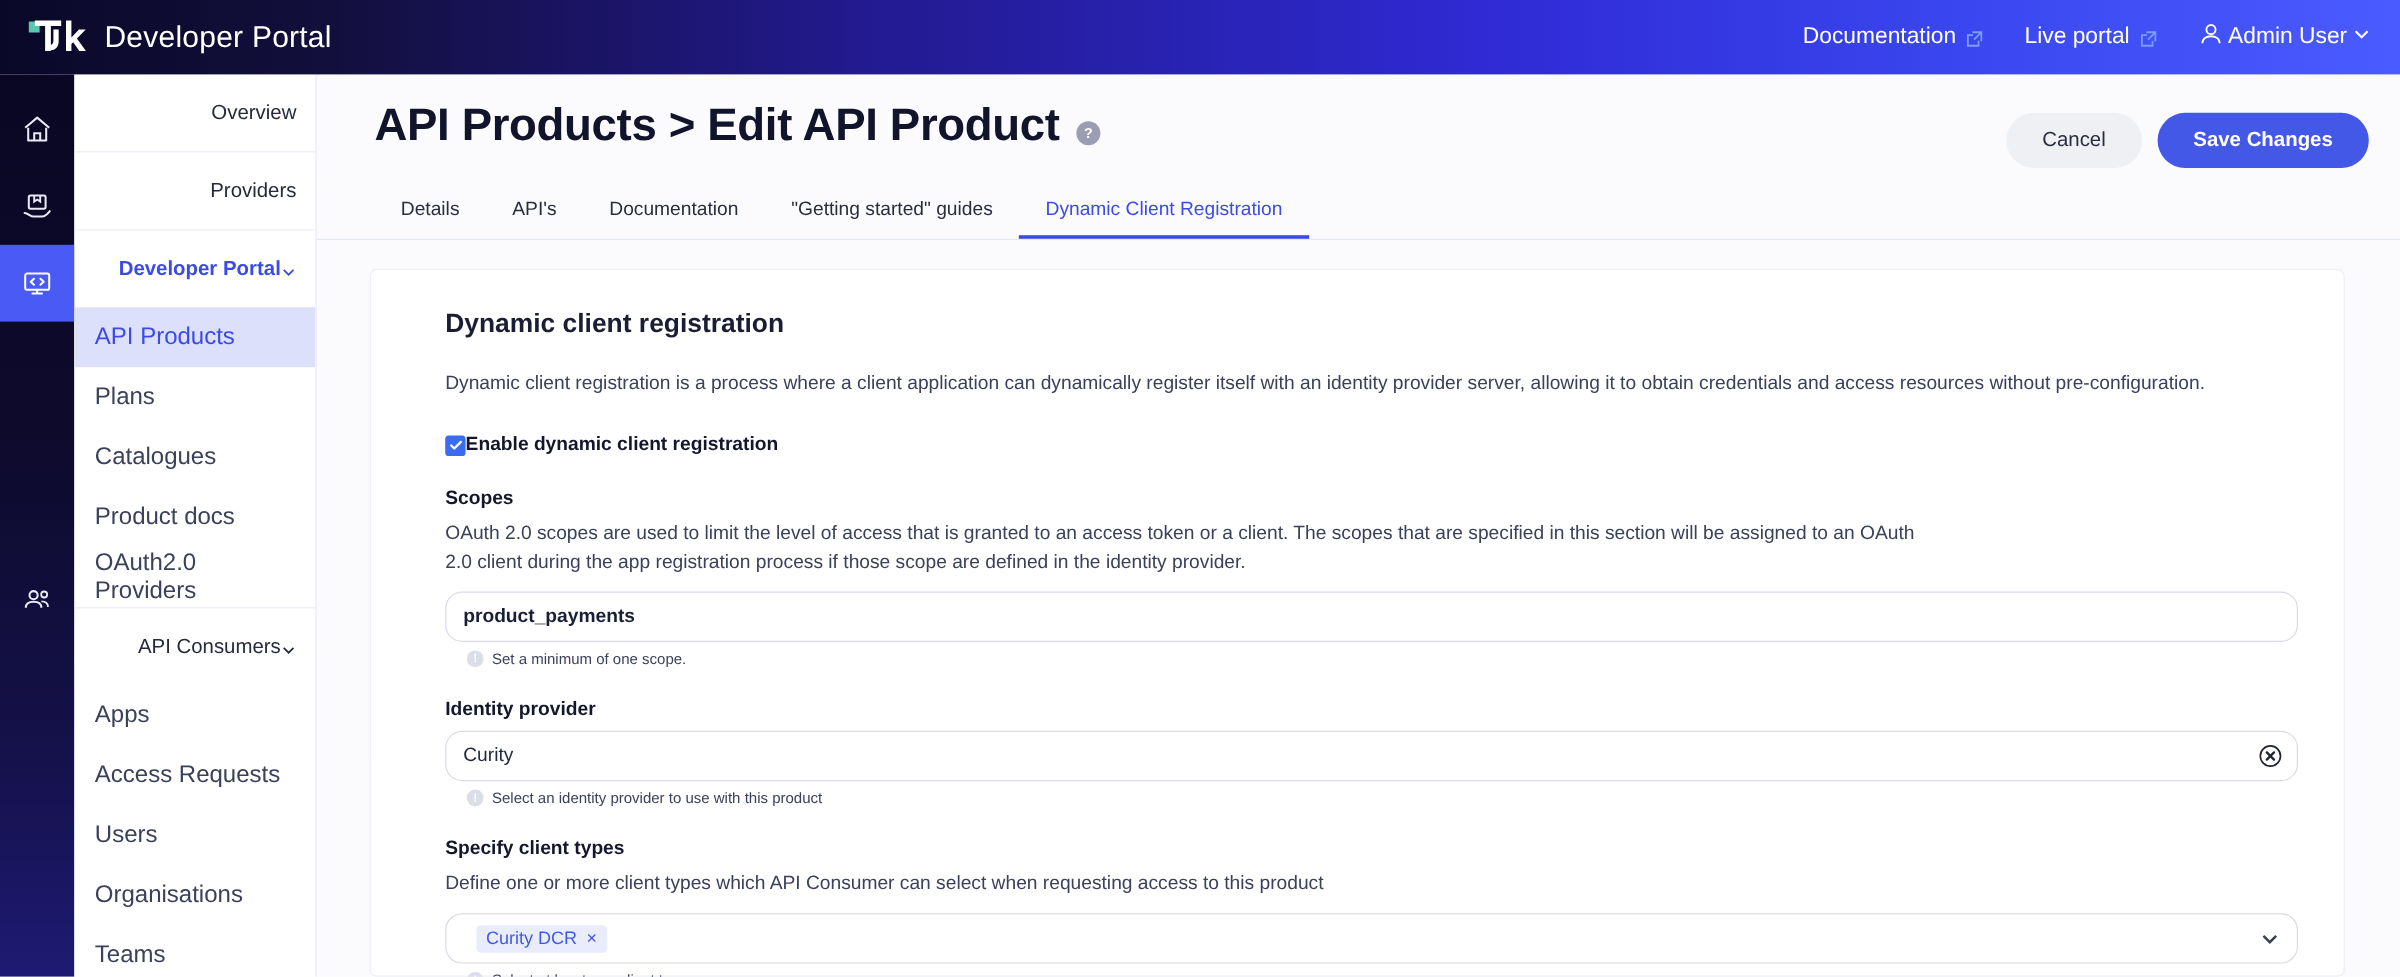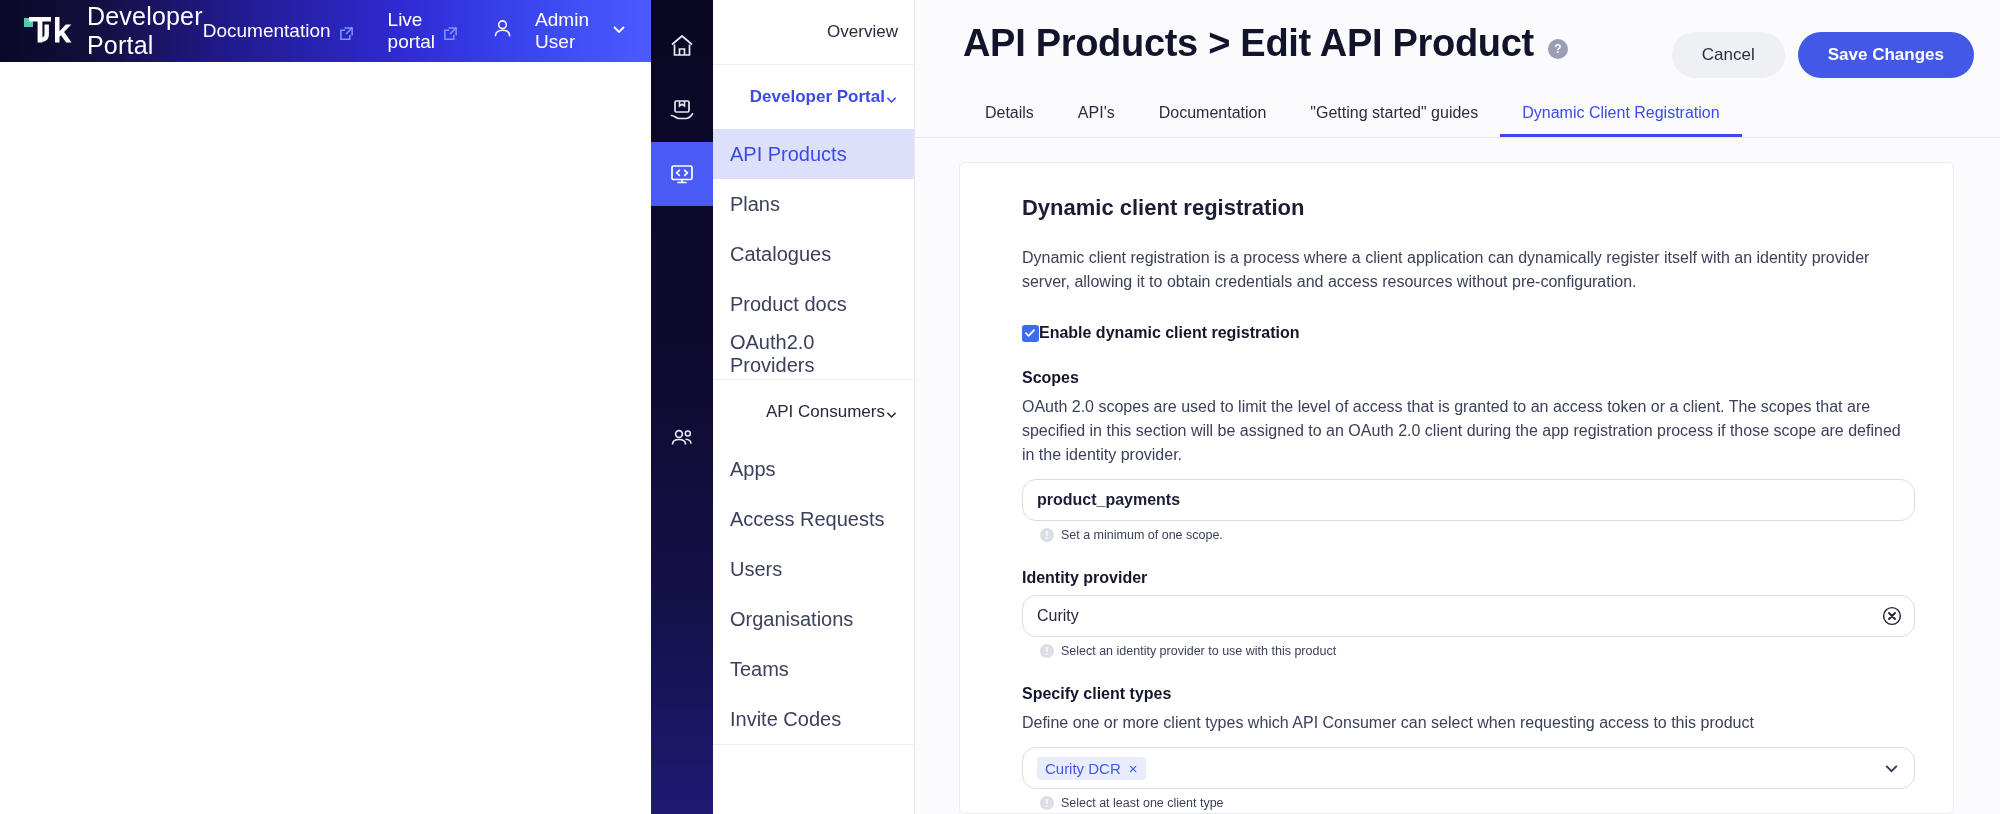--- a/index.html
+++ b/index.html
@@ -1,36 +1,36 @@
 <!DOCTYPE html>
 <html><head>
 <meta charset="utf-8">
 <style>
   * { box-sizing: border-box; margin: 0; padding: 0; }
   html, body {
     width: 2000px; height: 814px;
     font-family: "Liberation Sans", sans-serif;
     background: #ffffff; overflow: hidden;
   }
-  .app { position: relative; width: 2000px; height: 814px; display: flex; flex-direction: row; }
+  .app { position: relative; width: 2000px; height: 814px; display: flex; flex-direction: column; }
 
   
   .topbar {
     height: 62px; flex: 0 0 62px;
     background: linear-gradient(90deg,#0a0828 0%,#130f3d 14%,#221a8f 36%,#2f2ad4 62%,#3a47f0 82%,#4a5bff 100%);
     display: flex; align-items: center; justify-content: space-between;
     padding: 0 24px 0 22px; color: #fff; position: relative; z-index: 5;
   }
   .brand { display: flex; align-items: center; gap: 13px; }
   .logo-wrap { display:flex; align-items:flex-end; gap:0; }
   .brand-title { font-size: 25px; font-weight: 400; letter-spacing: .2px; color:#fff; }
   .top-right { display: flex; align-items: center; gap: 34px; font-size: 19px; }
   .top-link { display: inline-flex; align-items: center; gap: 8px; color: #fff; cursor: pointer; }
   .ext-ico { display:inline-block; width:15px; height:15px; }
-  .user-chunk { display:flex; align-items:center; gap:22px; cursor:pointer; }
+  .user-chunk { display:flex; align-items:center; gap:4px; cursor:pointer; }
 
   
   .body-row { flex: 1; display: flex; min-height: 0; }
 
   
   .rail {
     width: 62px; flex: 0 0 62px;
     background: linear-gradient(180deg,#0a0724 0%,#0d0a2c 40%,#15114a 75%,#1e1a73 100%);
     padding-top: 14px;
   }
@@ -123,21 +123,21 @@
   }
   .hint { display: flex; align-items: center; gap: 7px; margin-top: 7px; padding-left: 18px; }
   .hint-ico {
     width: 14px; height: 14px; border-radius: 50%; background: #dcdee7; color: #fff;
     font-size: 10px; font-weight: 700; display:inline-flex; align-items:center; justify-content:center;
   }
   .hint-text { font-size: 12.5px; color: #3b415a; }
 
   .chip {
     background: #e8ecfd; color: #4458e8; border-radius: 4px;
-    padding: 3px 8px; font-size: 15px; display: inline-flex; align-items: center; gap: 8px;
+    padding: 3px 8px; font-size: 15px; display: inline-flex; align-items: center; gap: 8px; margin-left: 11px;
   }
   .chip-x { cursor: pointer; font-size: 15px; }
 </style>
 </head>
 <body>
 
 <div class="app">
 
   <div class="topbar">
     <div class="brand">
@@ -224,20 +224,25 @@
       </div>
     </div>
 
     <div class="nav">
       <div class="nav-group">
         <div class="nav-top">
           <span>Overview</span>
         </div>
       </div>
       <div class="nav-group">
+        <div class="nav-top">
+          <span>Providers</span>
+        </div>
+      </div>
+      <div class="nav-group">
         <div class="nav-top accent">
           <span>Developer Portal</span>
           <span class="chev">
             <svg width="13" height="13" viewBox="0 0 16 16">
                 <path d="M3 6l5 5 5-5" fill="none" stroke="#3b4ae8" stroke-width="1.8"></path>
               </svg>
           </span>
         </div>
         <div class="nav-sub selected">
           <span>API Products</span>

